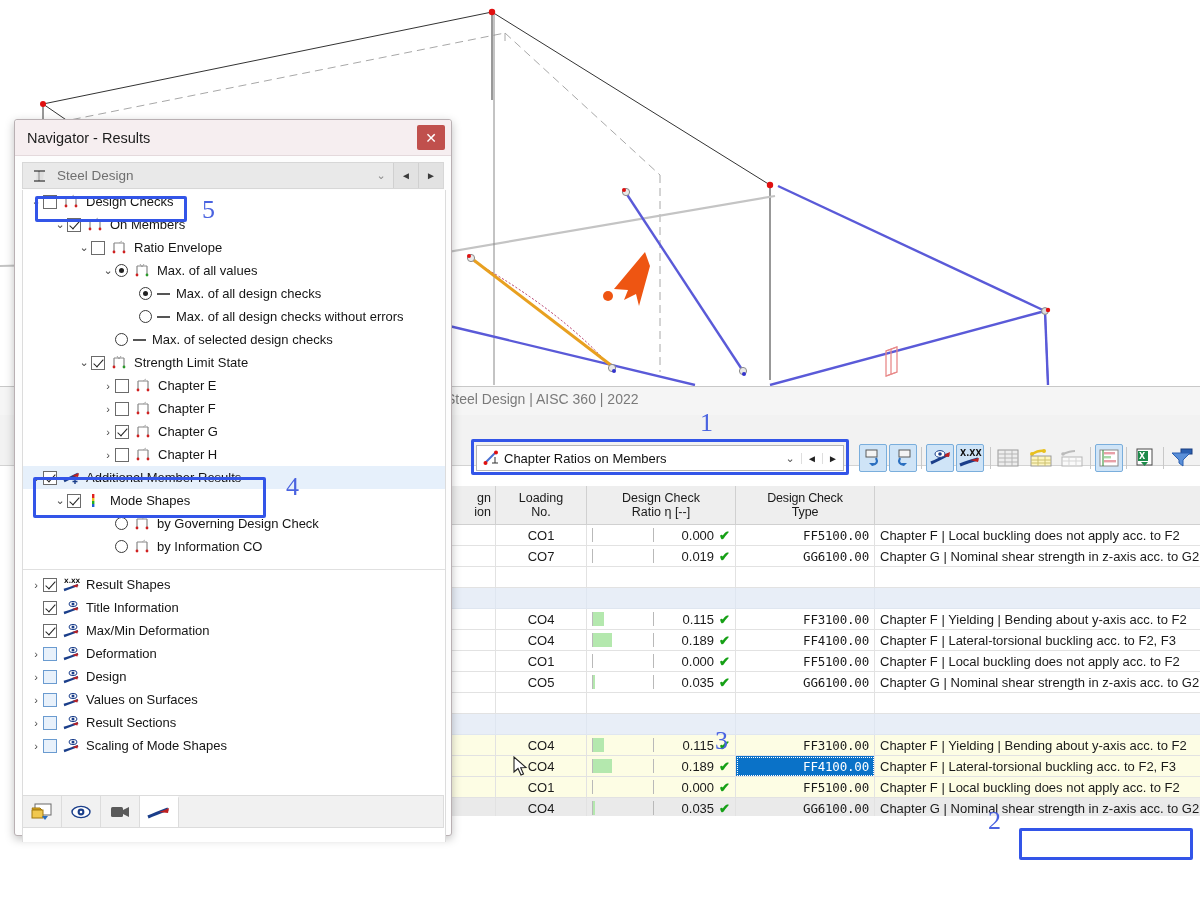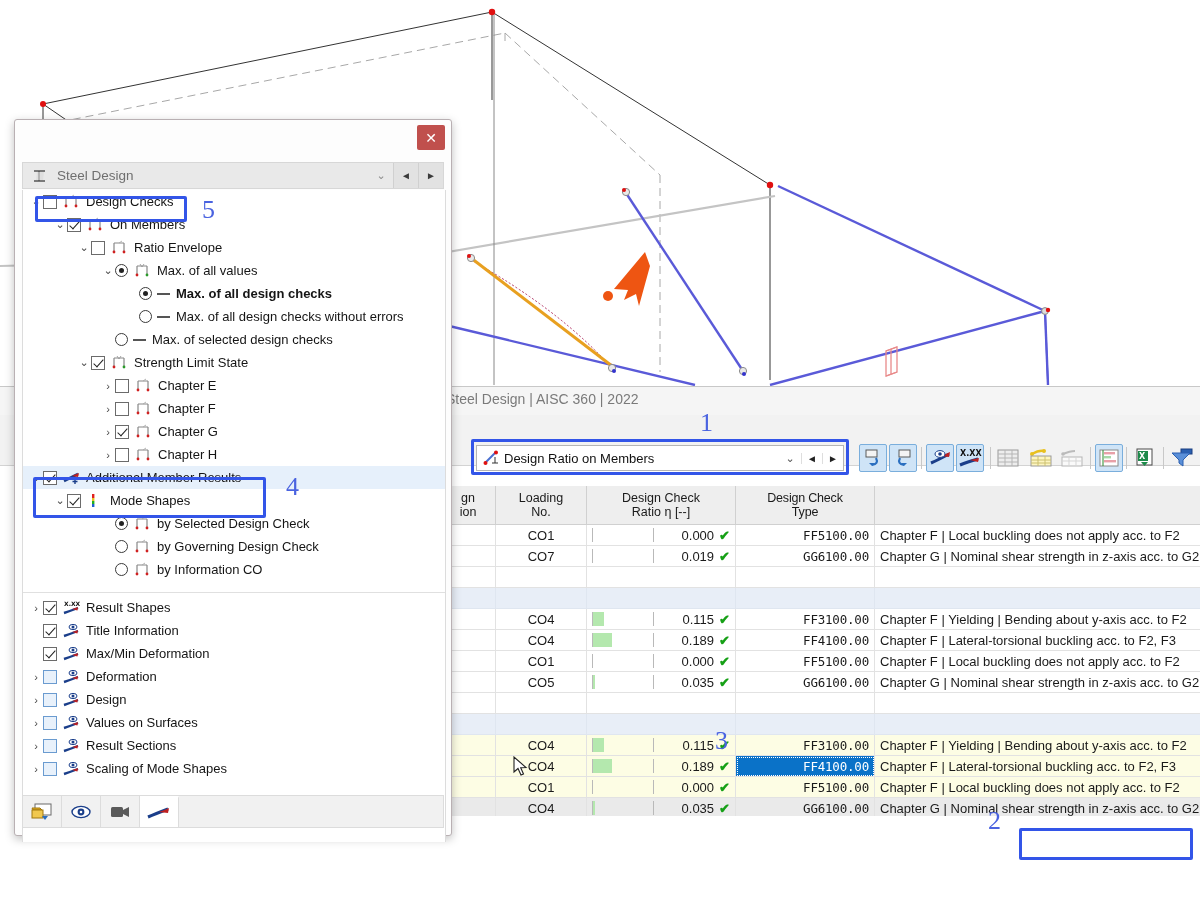--- a/index.html
+++ b/index.html
@@ -54,21 +54,21 @@
 
   
   #grid{position:absolute;left:440px;top:99px;width:760px;height:330px;overflow:hidden;}
   table{border-collapse:collapse;table-layout:fixed;width:1620px;font-size:13px;}
   th{
     background:#eeeeee;border:1px solid #d0d0d0;border-top:none;
     font-weight:normal;font-size:12.5px;color:#1a1a1a;height:38px;
     padding:0 4px;line-height:14px;
   }
   td{border:1px solid #e2e2e2;height:20px;padding:0 5px;white-space:nowrap;overflow:hidden;}
-  .c-sit{width:46px;}
+  .c-sit{width:46px;text-align:right;}
   .c-load{width:82px;text-align:center;}
   .c-ratio{width:140px;}
   .c-type{width:130px;text-align:right;font-family:"DejaVu Sans Mono",monospace;font-size:12.5px;letter-spacing:-0.2px;}
   .c-desc{width:1200px;}
   tr.blank td{height:20px;border-left:1px solid #e2e2e2;border-right:1px solid #e2e2e2;background:#fff;}
   tr.groupsep td{height:20px;background:#e8eef7;border:1px solid #dfe6f0;}
   tr.yellow td{background:#fdfde4;}
   tr.grayrow td{background:#eaeaea;}
   td.sitbar{background:#fff;}
   .sitmark{display:block;width:3px;height:14px;background:#5ba7d6;margin-top:3px;}
@@ -483,21 +483,21 @@
 
   <div id="combo" style="top:58px;left:476px;position:absolute;">
     <span class="ico">
       <svg width="16" height="16">
           <path d="M2,13 L13,2" stroke="#4a6fd0" stroke-width="2" fill="none"></path>
           <circle cx="13" cy="2.5" r="2" fill="#e01010"></circle>
           <circle cx="2.5" cy="13" r="2" fill="#e01010"></circle>
           <path d="M9,13 h6 M12,13 v-6" stroke="#333" stroke-width="1" fill="none"></path>
         </svg>
     </span>
-    <span class="txt">Design Ratio on Members</span>
+    <span class="txt">Chapter Ratios on Members</span>
     <span class="chev">⌄</span>
     <span class="nav">◄</span>
     <span class="nav">►</span>
   </div>
 
   <div class="tbtn act" style="left:859px;top:57px;position:absolute;">
     <svg width="20" height="20">
         <rect x="3" y="2" width="11" height="7" fill="#f4f4f4" stroke="#5a5a5a"></rect>
         <path d="M13,10 q3,6 -4,7" stroke="#2a6fc0" stroke-width="2.2" fill="none"></path>
         <path d="M6,15 l3,3 l3,-3 z" fill="#2a6fc0"></path>
@@ -574,20 +574,23 @@
     <svg width="22" height="20">
         <rect x="10" y="1" width="11" height="5" fill="#2a5fb0" stroke="#1a3e80"></rect>
         <path d="M1,5 h18 l-7,7 v6 l-4,-3 v-3 z" fill="#5a8fd8" stroke="#2a5fb0"></path>
       </svg>
   </div>
 
   <div id="tabs-host"></div>
 </div>
 
 <div id="nav">
+  <div id="nav-title">
+    <span class="t">Navigator - Results</span>
+  </div>
   <div id="nav-close">✕</div>
 
   <div id="nav-combo">
     <span style="padding-left:8px;display:flex;">
       <svg width="18" height="16">
           <path d="M3,3 h11 M8,3 v10 M3,13 h11" stroke="#555" stroke-width="1.4" fill="none"></path>
           <path d="M6,4 l7,0 l-1,8 l-7,0 z" fill="#d8d8d8" opacity="0.6"></path>
         </svg>
     </span>
     <span class="t">Steel Design</span>
@@ -642,21 +645,21 @@
         <span class="ticon">
           <svg width="18" height="15">
             <path d="M3,3 h10 M3,3 v9 M13,3 v9" stroke="#888" stroke-width="1.2" fill="none"></path>
             <circle cx="3" cy="12" r="1.4" fill="#d02020"></circle>
             <circle cx="13" cy="12" r="1.4" fill="#2a9a2a"></circle>
             <path d="M6,1 l2,3 l2,-3" stroke="#999" stroke-width="0.9" fill="none"></path>
           </svg>
         </span>
         <span class="tlabel">Max. of all values</span>
       </div>
-      <div class="trow" style="padding-left: 102px; font-weight: bold;">
+      <div class="trow" style="padding-left: 102px;">
         <span class="exp"></span>
         <span class="rb on"></span>
         <span class="dash"></span>
         <span class="tlabel">Max. of all design checks</span>
       </div>
       <div class="trow" style="padding-left: 102px;">
         <span class="exp"></span>
         <span class="rb"></span>
         <span class="dash"></span>
         <span class="tlabel">Max. of all design checks without errors</span>
@@ -749,33 +752,20 @@
         <span class="cb chk"></span>
         <span class="ticon">
           <svg width="18" height="15">
             <rect x="5" y="1" width="2.4" height="4" fill="#e02020"></rect>
             <rect x="5" y="5" width="2.4" height="3" fill="#e8c020"></rect>
             <rect x="5" y="8" width="2.4" height="3" fill="#20b020"></rect>
             <rect x="5" y="11" width="2.4" height="3" fill="#2060d0"></rect>
           </svg>
         </span>
         <span class="tlabel">Mode Shapes</span>
-      </div>
-      <div class="trow" style="padding-left: 78px;">
-        <span class="exp"></span>
-        <span class="rb on"></span>
-        <span class="ticon">
-          <svg width="18" height="15">
-            <path d="M3,3 h10 M3,3 v9 M13,3 v9" stroke="#888" stroke-width="1.2" fill="none"></path>
-            <circle cx="3" cy="12" r="1.4" fill="#d02020"></circle>
-            <circle cx="13" cy="12" r="1.4" fill="#d02020"></circle>
-            <path d="M8,3 l3,-2" stroke="#aaa" stroke-width="0.9"></path>
-          </svg>
-        </span>
-        <span class="tlabel">by Selected Design Check</span>
       </div>
       <div class="trow" style="padding-left: 78px;">
         <span class="exp"></span>
         <span class="rb"></span>
         <span class="ticon">
           <svg width="18" height="15">
             <path d="M3,3 h10 M3,3 v9 M13,3 v9" stroke="#888" stroke-width="1.2" fill="none"></path>
             <circle cx="3" cy="12" r="1.4" fill="#d02020"></circle>
             <circle cx="13" cy="12" r="1.4" fill="#d02020"></circle>
             <path d="M8,3 l3,-2" stroke="#aaa" stroke-width="0.9"></path>

